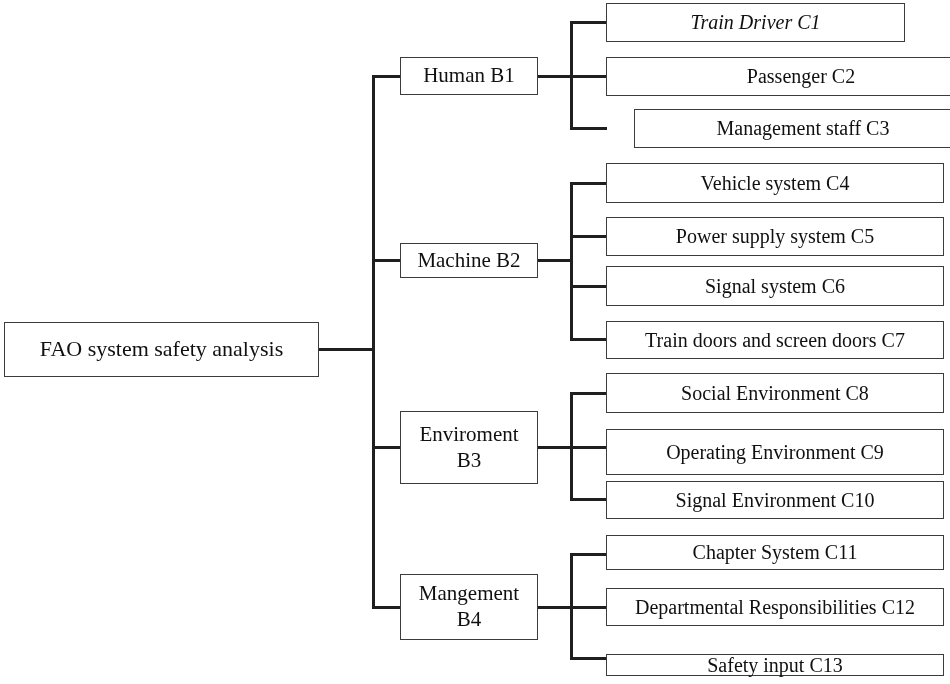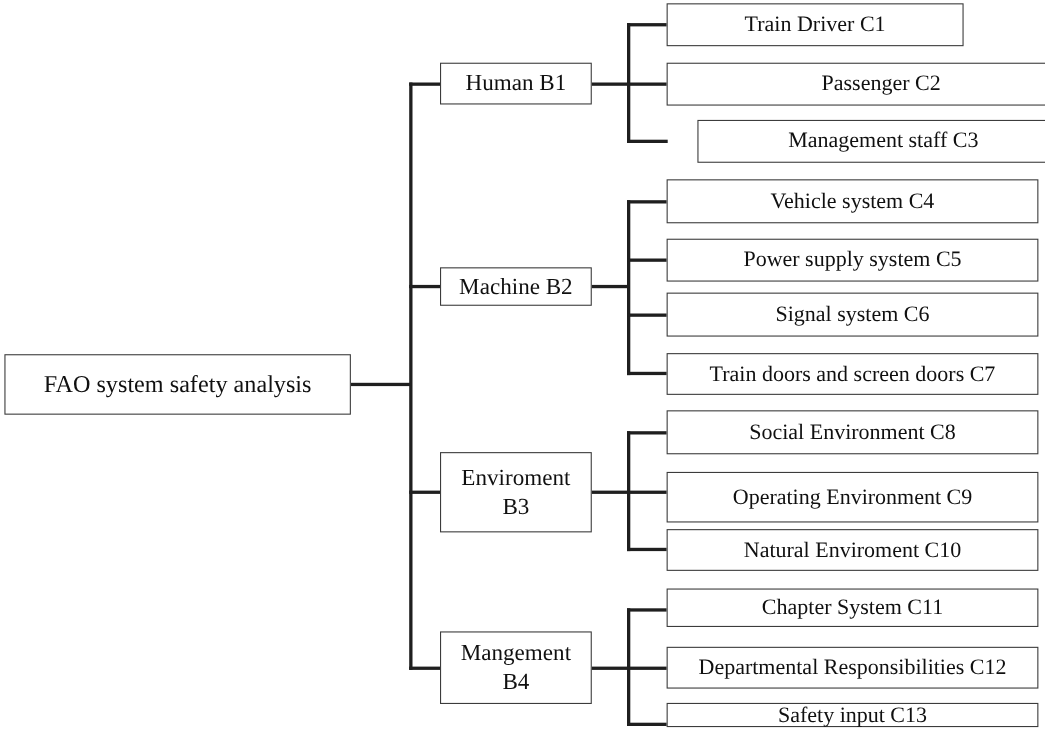--- a/index.html
+++ b/index.html
@@ -73,30 +73,30 @@
 
   <div class="node root-node" style="left:4px;top:322px;width:315px;height:55px;">FAO system safety analysis</div>
 
   <div class="node branch-node" style="left:400px;top:57px;width:138px;height:38px;">Human B1</div>
   <div class="node branch-node" style="left:400px;top:243px;width:138px;height:35px;">Machine B2</div>
   <div class="node branch-node" style="left:400px;top:411px;width:138px;height:73px;">Enviroment
 B3</div>
   <div class="node branch-node" style="left:400px;top:574px;width:138px;height:66px;">Mangement
 B4</div>
 
-  <div class="node leaf-node" style="left:606px;top:3px;width:270px;height:39px;">Train Driver C1</div>
+  <div class="node leaf-node" style="left:606px;top:3px;width:299px;height:39px;font-style:italic;">Train Driver C1</div>
   <div class="node leaf-node" style="left:606px;top:57px;width:390px;height:39px;">Passenger C2</div>
   <div class="node leaf-node" style="left:606px;top:109px;width:338px;height:39px;margin-left:28px;">Management staff C3</div>
 
   <div class="node leaf-node" style="left:606px;top:163px;width:338px;height:40px;">Vehicle system C4</div>
   <div class="node leaf-node" style="left:606px;top:217px;width:338px;height:39px;">Power supply system C5</div>
   <div class="node leaf-node" style="left:606px;top:266px;width:338px;height:40px;">Signal system C6</div>
   <div class="node leaf-node" style="left:606px;top:321px;width:338px;height:38px;">Train doors and screen doors C7</div>
 
   <div class="node leaf-node" style="left:606px;top:373px;width:338px;height:40px;">Social Environment C8</div>
   <div class="node leaf-node" style="left:606px;top:429px;width:338px;height:46px;">Operating Environment C9</div>
-  <div class="node leaf-node" style="left:606px;top:481px;width:338px;height:38px;">Natural Enviroment C10</div>
+  <div class="node leaf-node" style="left:606px;top:481px;width:338px;height:38px;">Signal Environment C10</div>
 
   <div class="node leaf-node" style="left:606px;top:535px;width:338px;height:35px;">Chapter System C11</div>
   <div class="node leaf-node" style="left:606px;top:588px;width:338px;height:38px;">Departmental Responsibilities C12</div>
-  <div class="node leaf-node" style="left:606px;top:639px;width:338px;height:22px;">Safety input C13</div>
+  <div class="node leaf-node" style="left:606px;top:654px;width:338px;height:22px;">Safety input C13</div>
 
 </div>
 
 </body></html>

